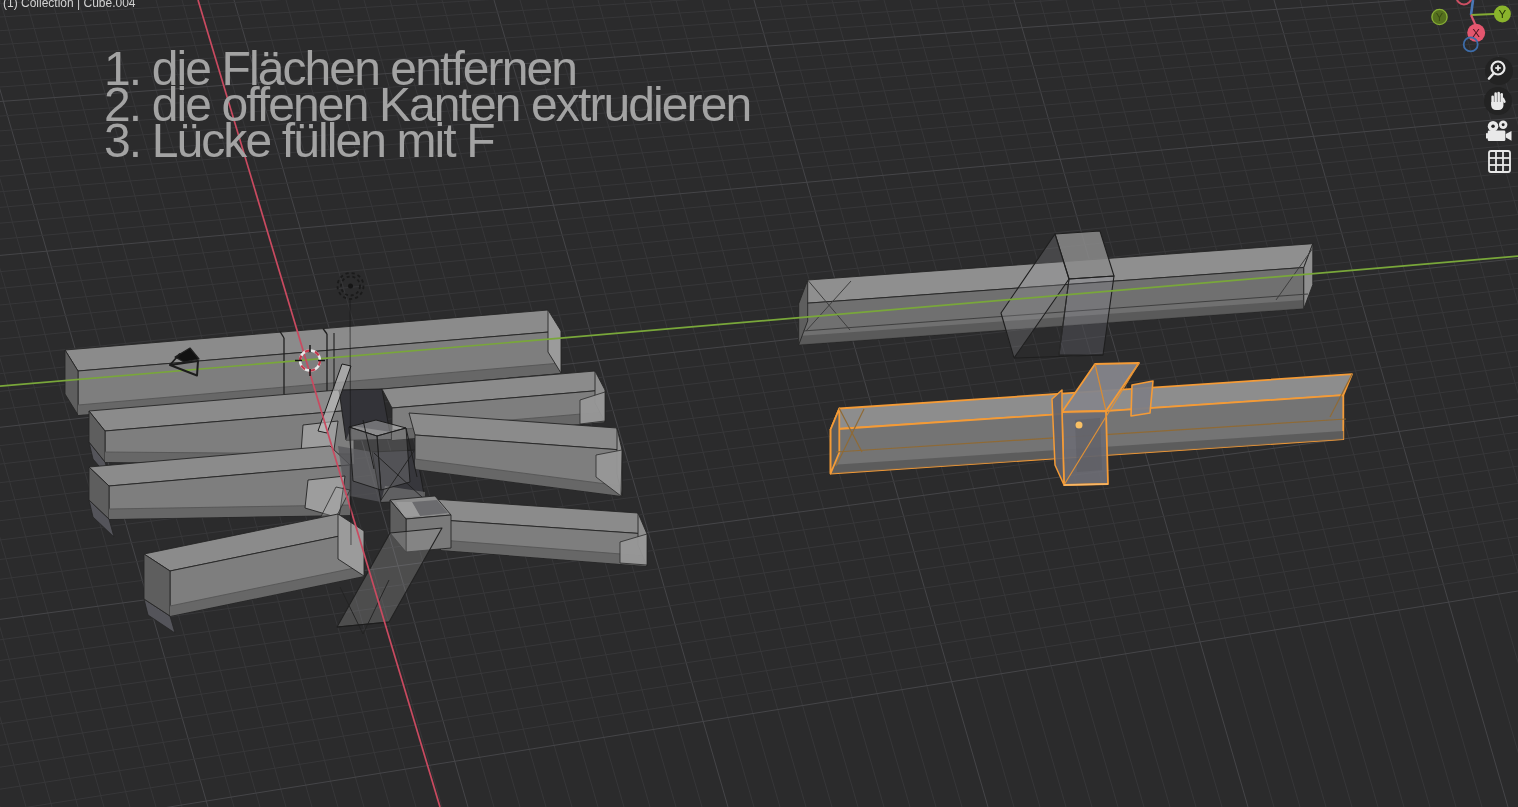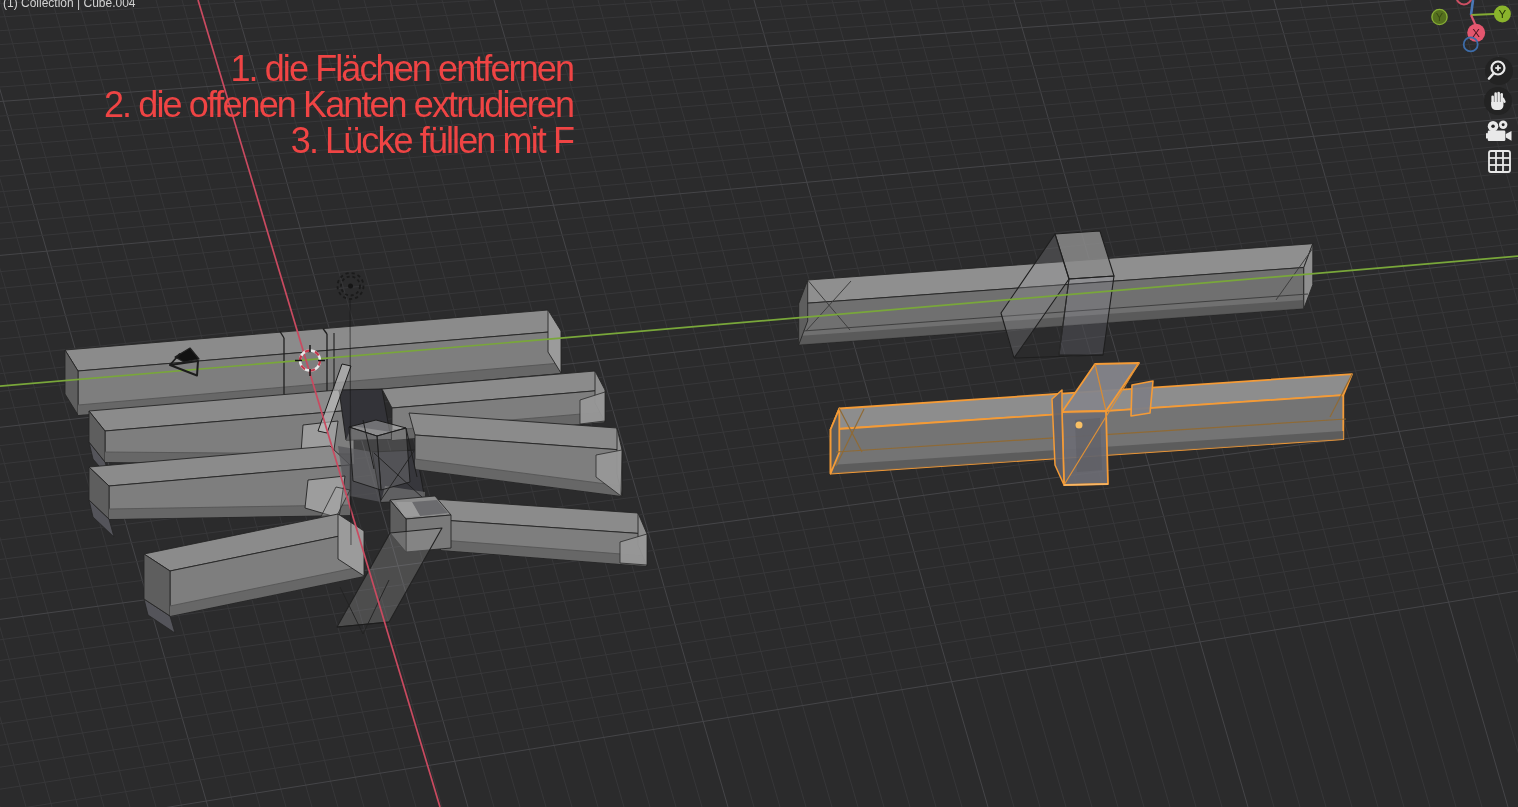--- a/index.html
+++ b/index.html
@@ -1,16 +1,16 @@
 <!DOCTYPE html>
 <html><head><meta charset="utf-8">
 <style>
 html,body{margin:0;padding:0;background:#2b2b2c;width:1518px;height:807px;overflow:hidden;}
 #vp{position:relative;width:1518px;height:807px;background:#2b2b2c;font-family:"Liberation Sans",sans-serif;}
-.yl{position:absolute;color:#ef4444;font-size:36px;letter-spacing:-1.9px;white-space:pre;text-align:right;}
+.yl{position:absolute;color:#a3a3a3;font-size:48px;letter-spacing:-1.9px;white-space:pre;}
 #hdr{position:absolute;left:3px;top:-4px;color:#d2d2d2;font-size:12px;}
 </style></head>
 <body>
 <div id="vp">
 <svg width="1518" height="807" viewBox="0 0 1518 807" style="position:absolute;left:0;top:0">
 <rect width="1518" height="807" fill="#2b2b2c"></rect>
 <line x1="-260.0" y1="0" x2="-26.0" y2="807" stroke="#373739" stroke-width="1"></line>
 <line x1="-234.0" y1="0" x2="0.0" y2="807" stroke="#373739" stroke-width="1"></line>
 <line x1="-208.0" y1="0" x2="26.0" y2="807" stroke="#373739" stroke-width="1"></line>
 <line x1="-182.0" y1="0" x2="52.0" y2="807" stroke="#373739" stroke-width="1"></line>

